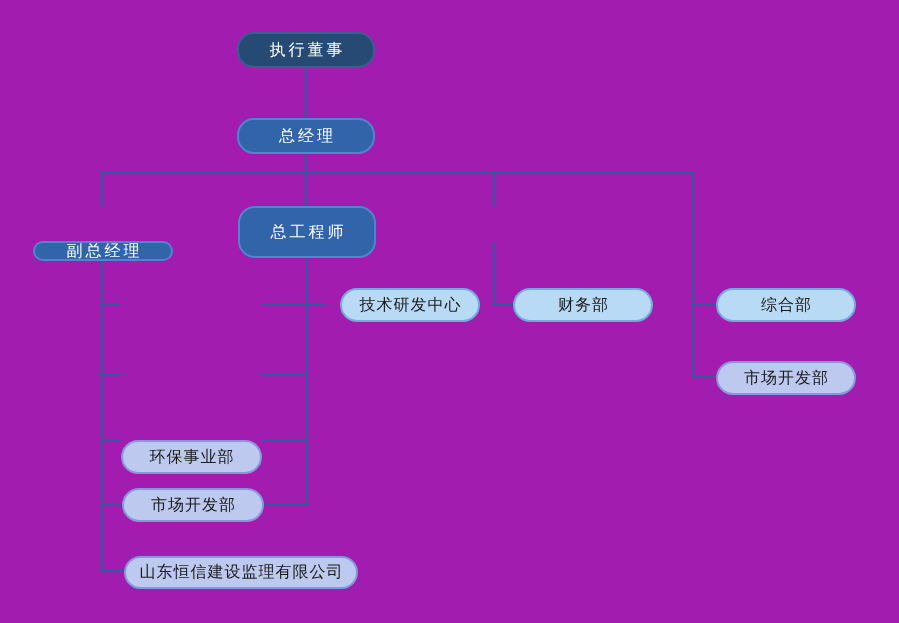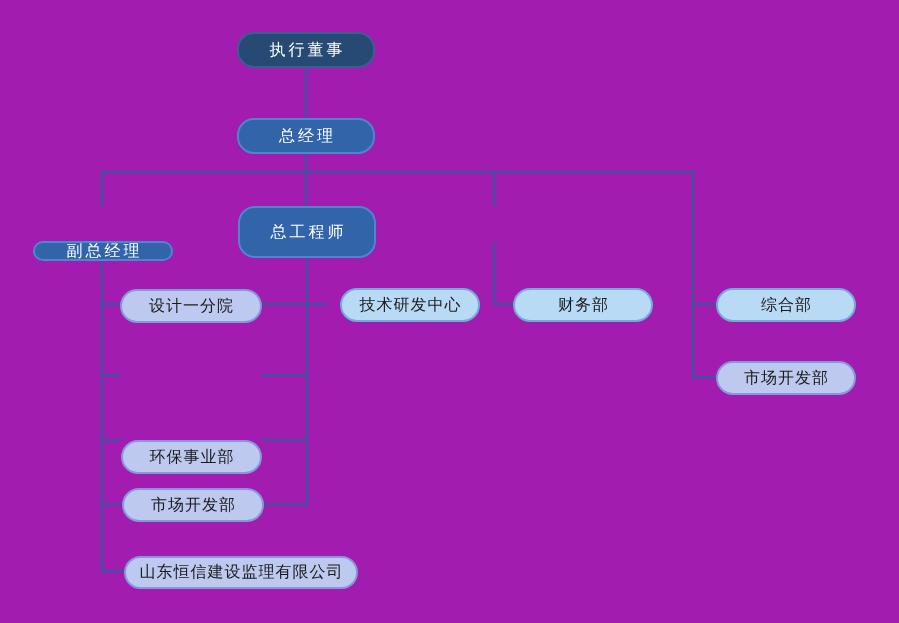--- a/index.html
+++ b/index.html
@@ -83,21 +83,20 @@
     <div class="line" style="background: rgb(46, 92, 158); left: 262px; top: 439px; width: 46px; height: 2px;"></div>
     <div class="line" style="background: rgb(46, 92, 158); left: 264px; top: 503px; width: 44px; height: 2px;"></div>
     <div class="line" style="background: rgb(46, 92, 158); left: 493px; top: 242px; width: 2px; height: 63px;"></div>
     <div class="line" style="background: rgb(46, 92, 158); left: 494px; top: 303px; width: 19px; height: 2px;"></div>
     <div class="line" style="background: rgb(46, 92, 158); left: 693px; top: 303px; width: 23px; height: 2px;"></div>
     <div class="line" style="background: rgb(46, 92, 158); left: 693px; top: 376px; width: 23px; height: 2px;"></div>
     <div class="node level1" style="left: 237px; top: 32px; width: 138px; height: 36px;">执行董事</div>
     <div class="node level2" style="left: 237px; top: 118px; width: 138px; height: 36px;">总经理</div>
     <div class="node level2" style="left: 33px; top: 207px; width: 140px; height: 20px; margin-top: 34px;">副总经理</div>
     <div class="node level2" style="left: 238px; top: 206px; width: 138px; height: 52px;">总工程师</div>
-    <div class="node lavender" style="left: 120px; top: 289px; width: 142px; height: 34px;">设计一分院</div>
     <div class="node skyblue" style="left: 340px; top: 288px; width: 140px; height: 34px;">技术研发中心</div>
     <div class="node skyblue" style="left: 513px; top: 288px; width: 140px; height: 34px;">财务部</div>
     <div class="node skyblue" style="left: 716px; top: 288px; width: 140px; height: 34px;">综合部</div>
     <div class="node lavender" style="left: 716px; top: 361px; width: 140px; height: 34px; text-align: right;">市场开发部</div>
     <div class="node lavender" style="left: 121px; top: 440px; width: 141px; height: 34px;">环保事业部</div>
     <div class="node lavender" style="left: 122px; top: 488px; width: 142px; height: 34px;">市场开发部</div>
     <div class="node lavender" style="left: 124px; top: 556px; width: 234px; height: 33px;">山东恒信建设监理有限公司</div>
   </div>
 
 </body></html>

